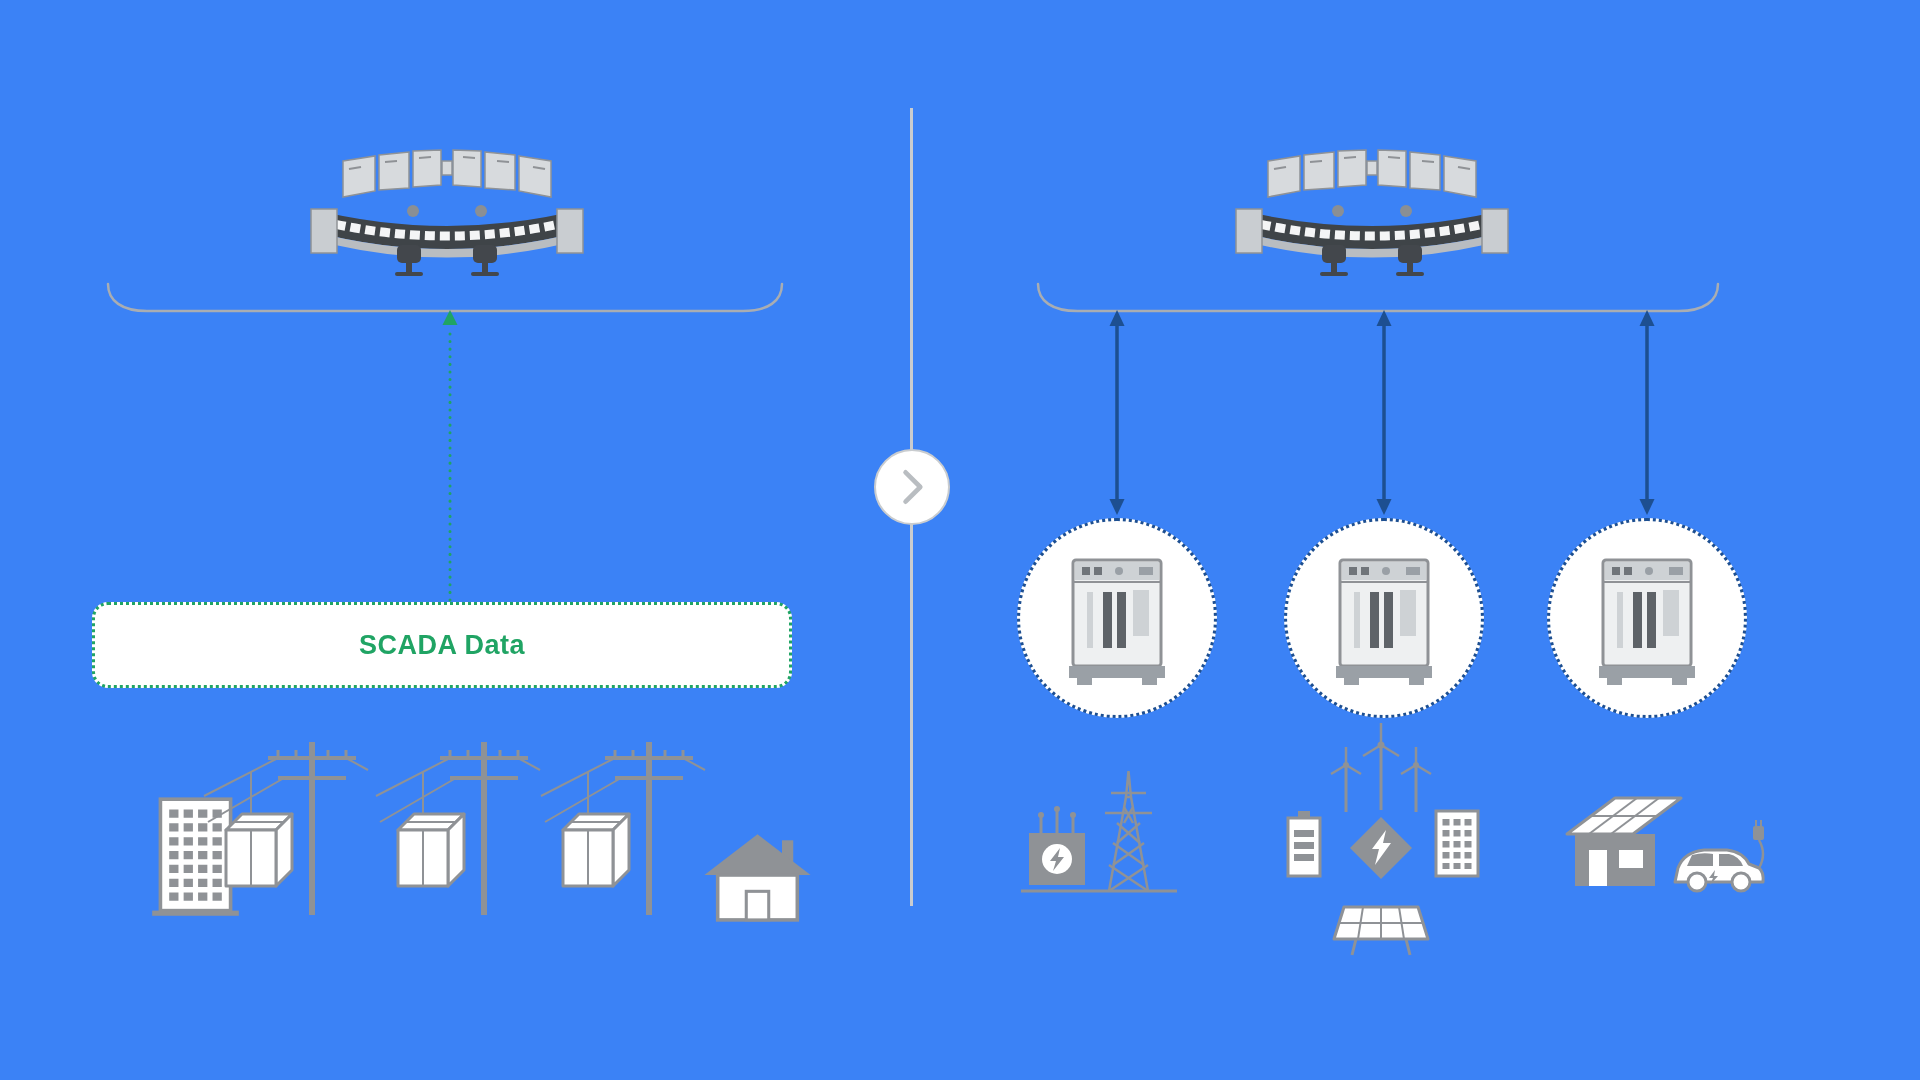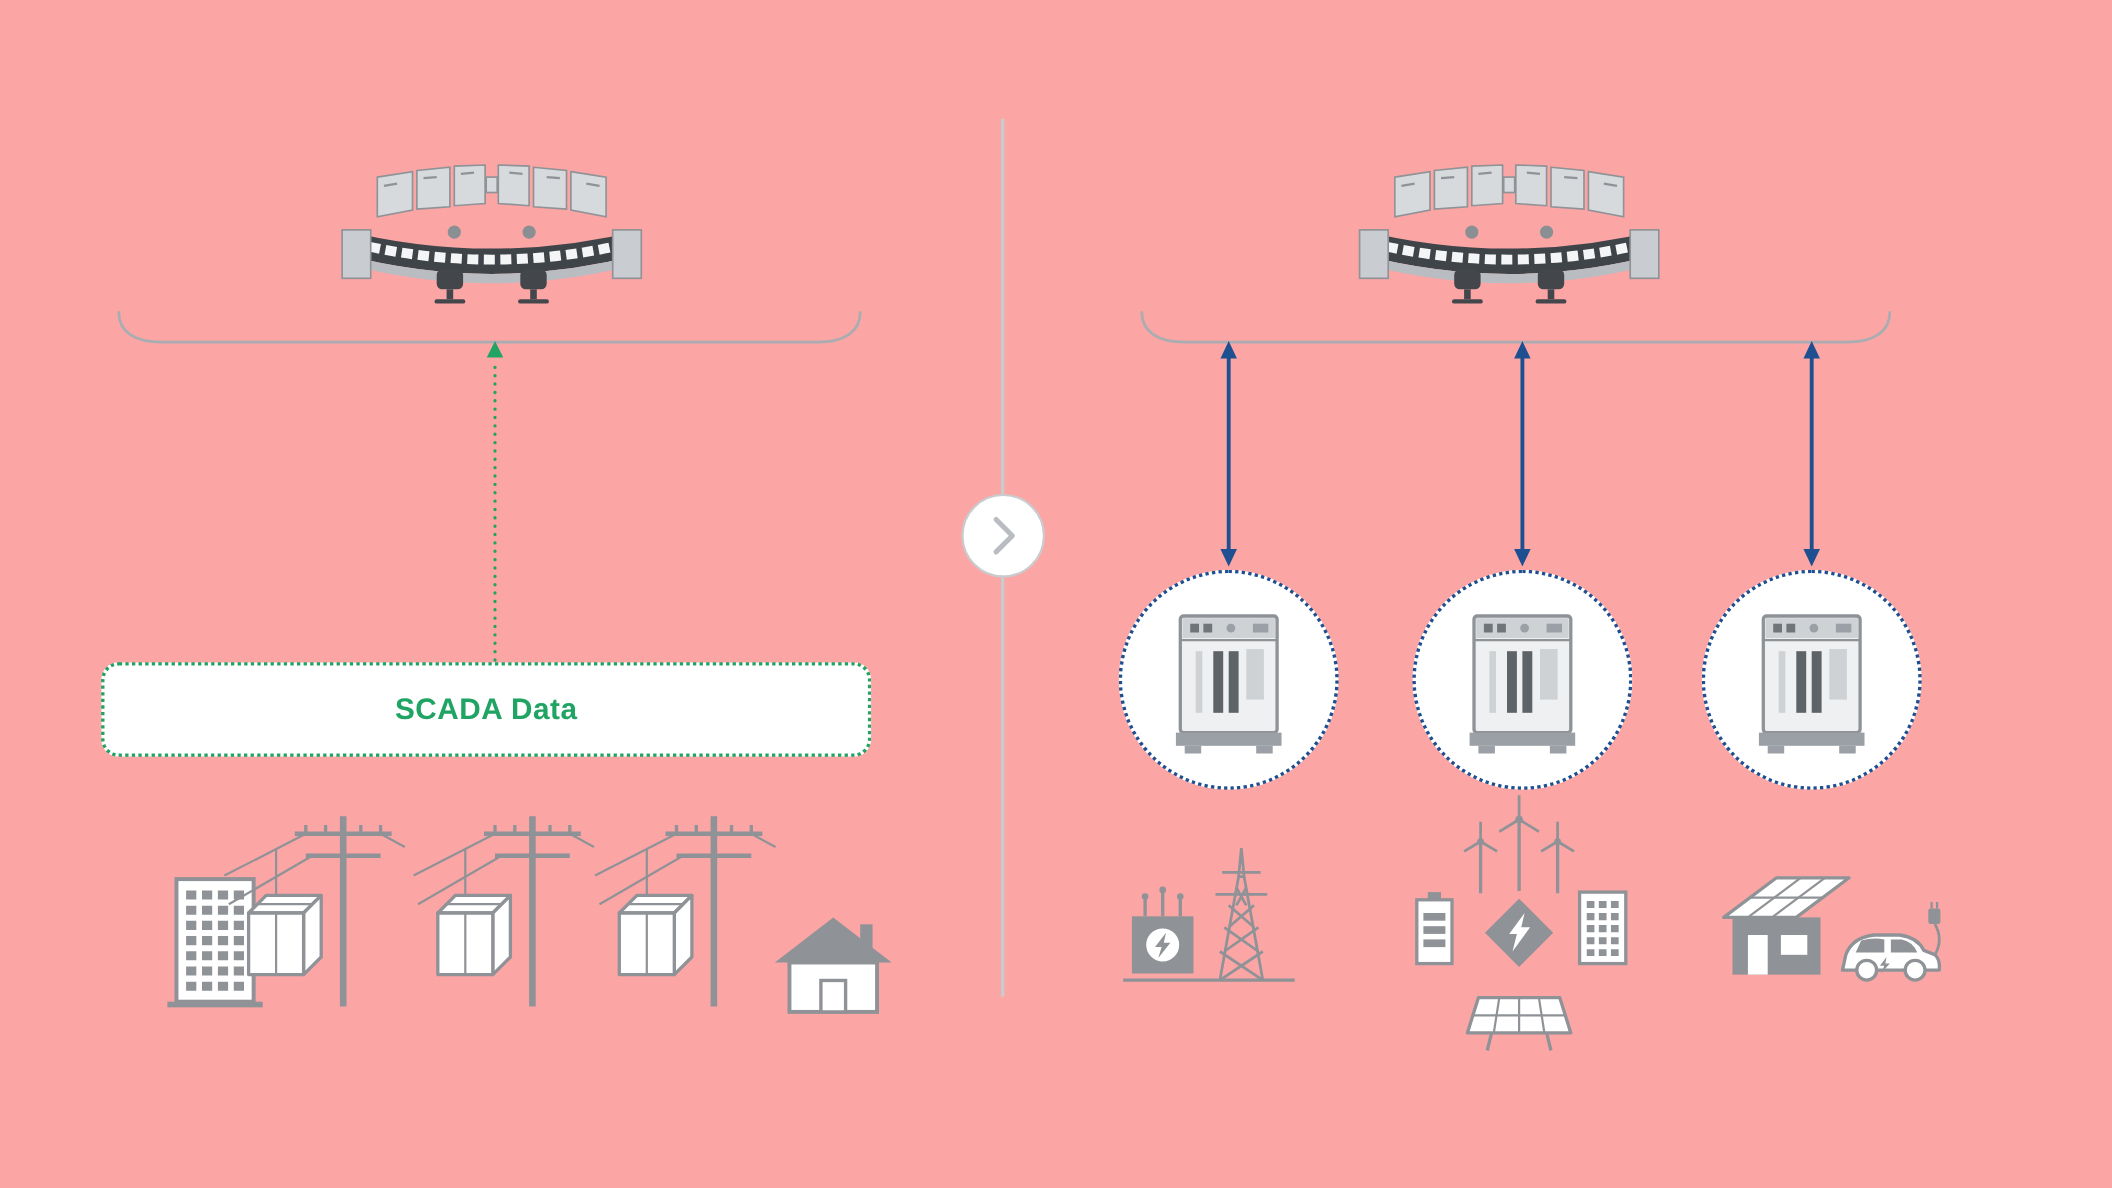--- a/index.html
+++ b/index.html
@@ -6,21 +6,21 @@
     --green:#20a464;
     --blue:#1d4f91;
     --icon-gray:#8f9296;
     --icon-dark:#3f4448;
     --icon-light:#d7dadd;
     --divider-gray:#c9cccf;
     --bracket-gray:#a9adb2;
   }
   html,body{margin:0;padding:0;background:#ffffff;}
   .canvas{
-    position:relative;width:1920px;height:1080px;background:#fca5a5;
+    position:relative;width:1920px;height:1080px;background:#3b82f6;
     font-family:"Liberation Sans",sans-serif;overflow:hidden;
   }
   .panel{position:absolute;inset:0;}
   .abs{position:absolute;}
   .defs{position:absolute;width:0;height:0;overflow:hidden;}
   .scada-box{
     border:3px dotted var(--green);
     border-radius:16px;
     display:flex;align-items:center;justify-content:center;
     box-sizing:border-box;background:#ffffff;

